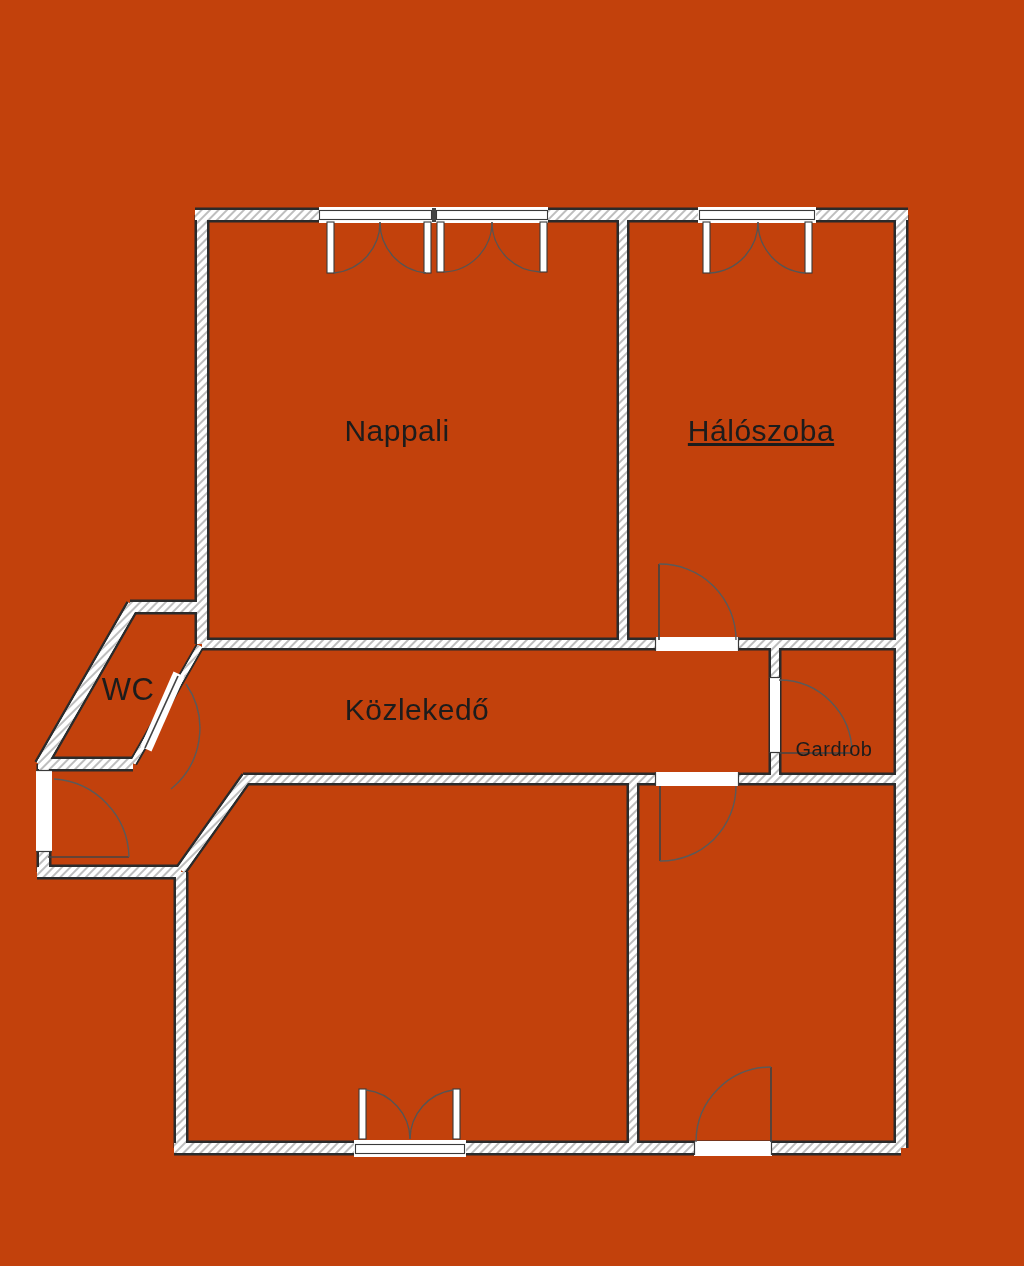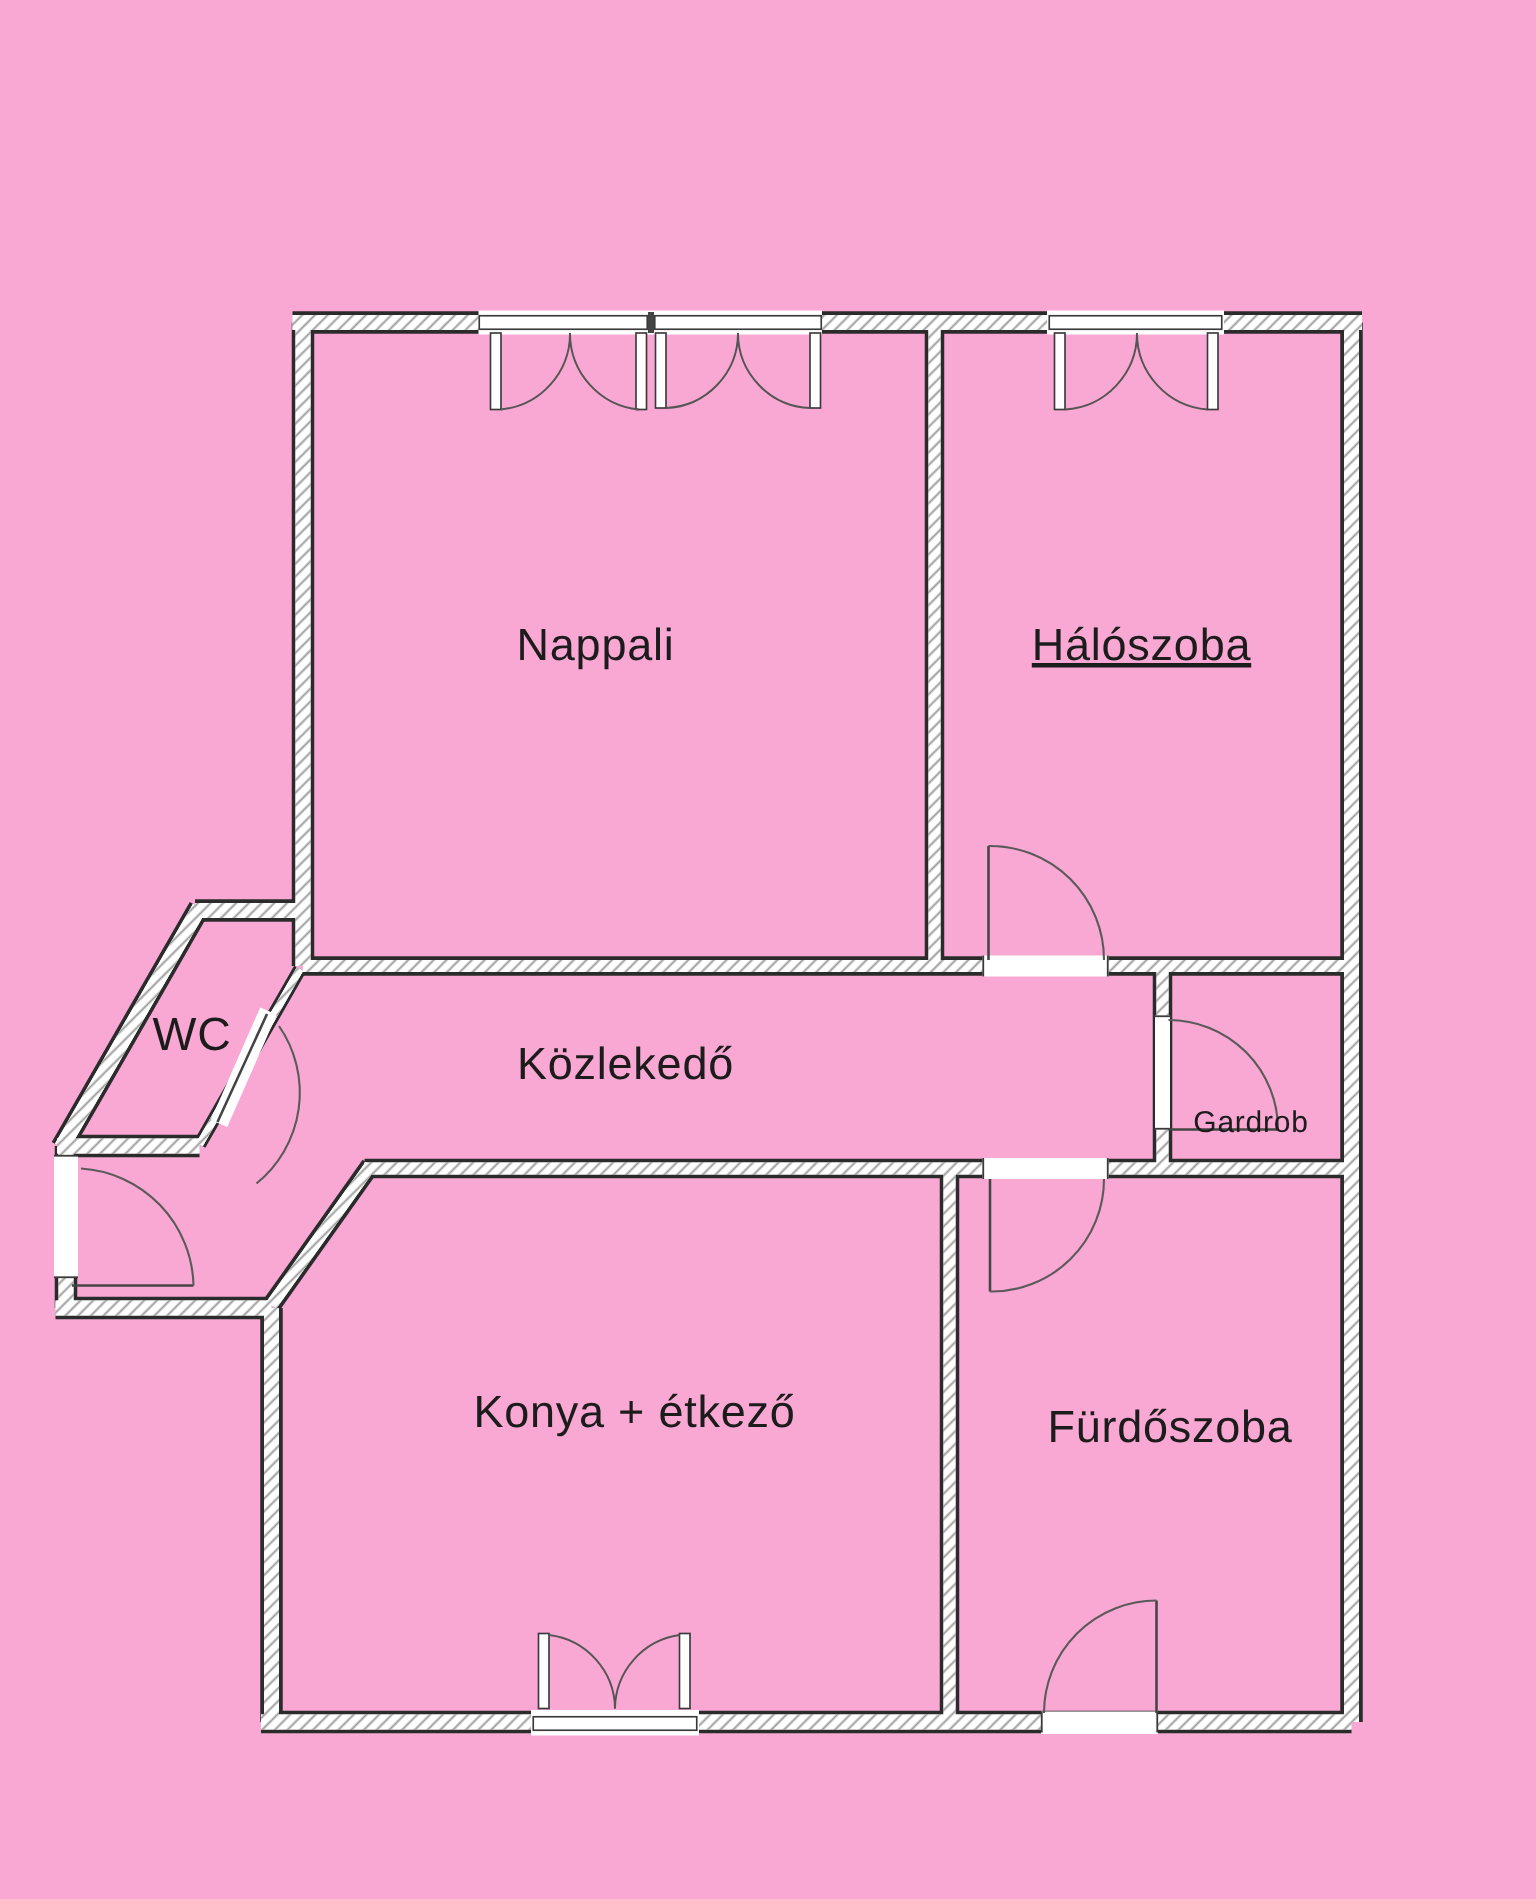--- a/index.html
+++ b/index.html
@@ -1,19 +1,19 @@
 <!DOCTYPE html>
 <html><head>
 <meta charset="utf-8">
 <style>
   html,body{margin:0;padding:0;background:#ffffff;}
   .stage{
     position:relative;
     width:1024px;height:1266px;
-    background:#f9a8d4;
+    background:#c2410c;
     font-family:"Liberation Sans", sans-serif;
     overflow:hidden;
   }
   .plan-svg{position:absolute;left:0;top:0;}
   .room-label{
     position:absolute;
     transform:translate(-50%,-50%);
     color:#1c1c1c;
     white-space:nowrap;
     letter-spacing:0.5px;
@@ -209,17 +209,15 @@
   <div class="room-label fs30" style="left:397px; top:431px;">Nappali</div>
 
   <div class="room-label fs30" style="left:761px; top:431px;text-decoration:underline;">Hálószoba</div>
 
   <div class="room-label fs31" style="left:128px; top:690px;text-align:center;">WC</div>
 
   <div class="room-label fs30" style="left:417px; top:710px;text-align:center;">Közlekedő</div>
 
   <div class="room-label fs20" style="left:834px; top:712px;">Gardrob</div>
 
-  <div class="room-label fs30" style="left:423px; top:942px;">Konya + étkező</div>
-
-  <div class="room-label fs30" style="left:780px; top:952px;">Fürdőszoba</div>
+
 
 </div>
 
 </body></html>

